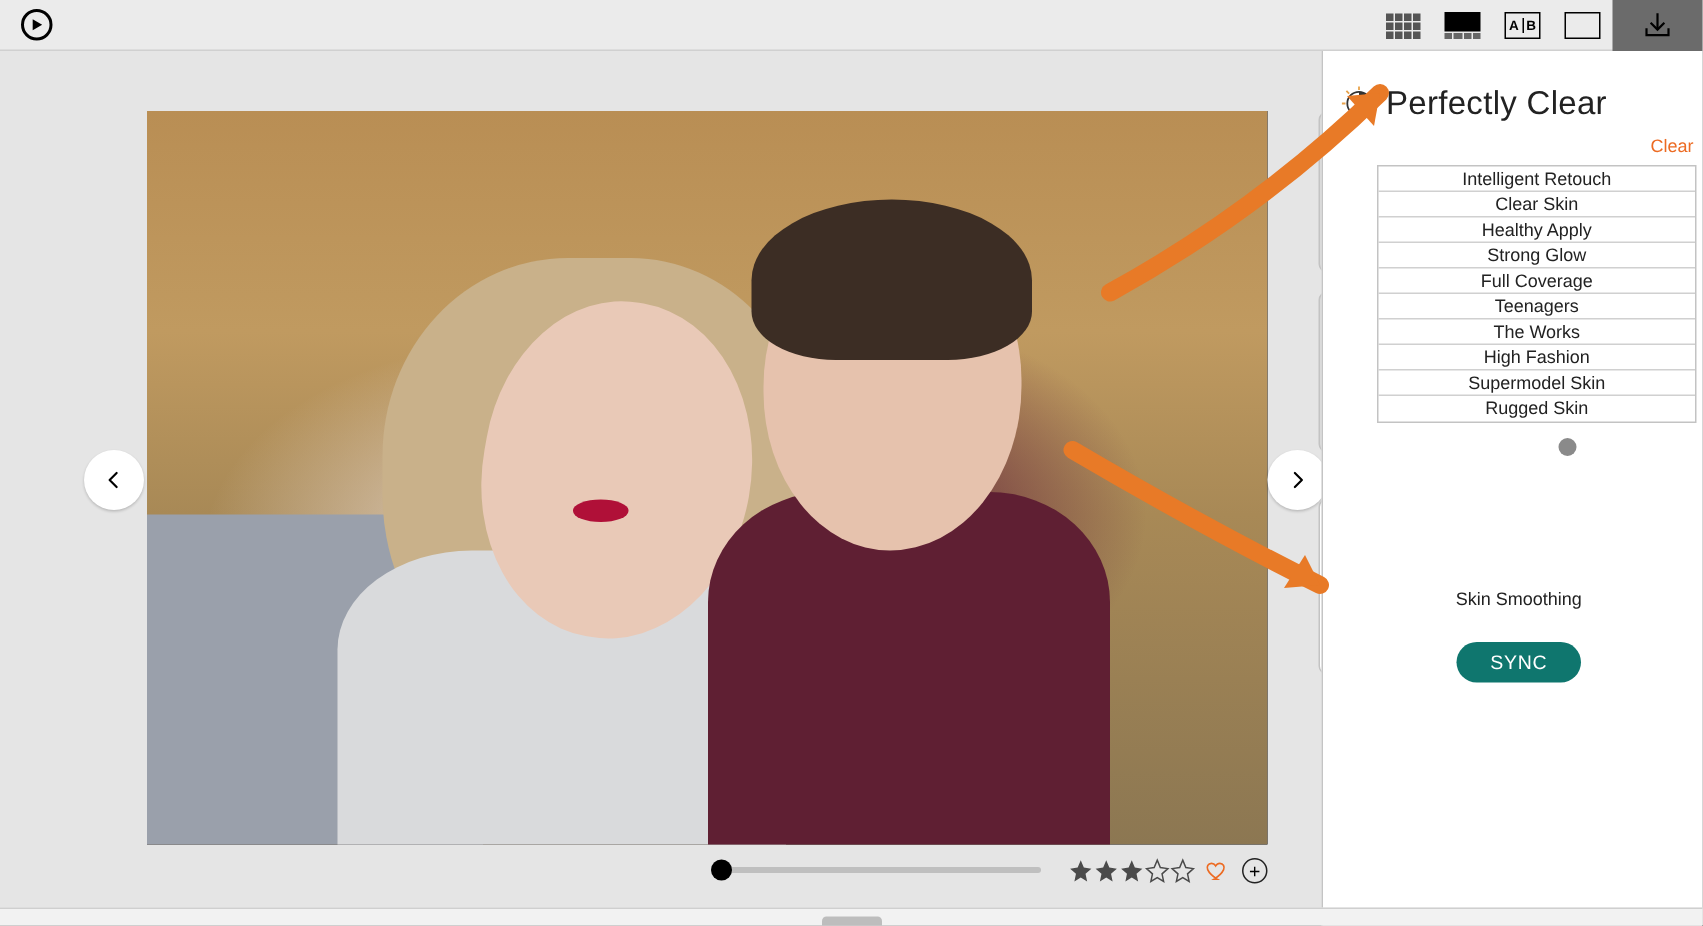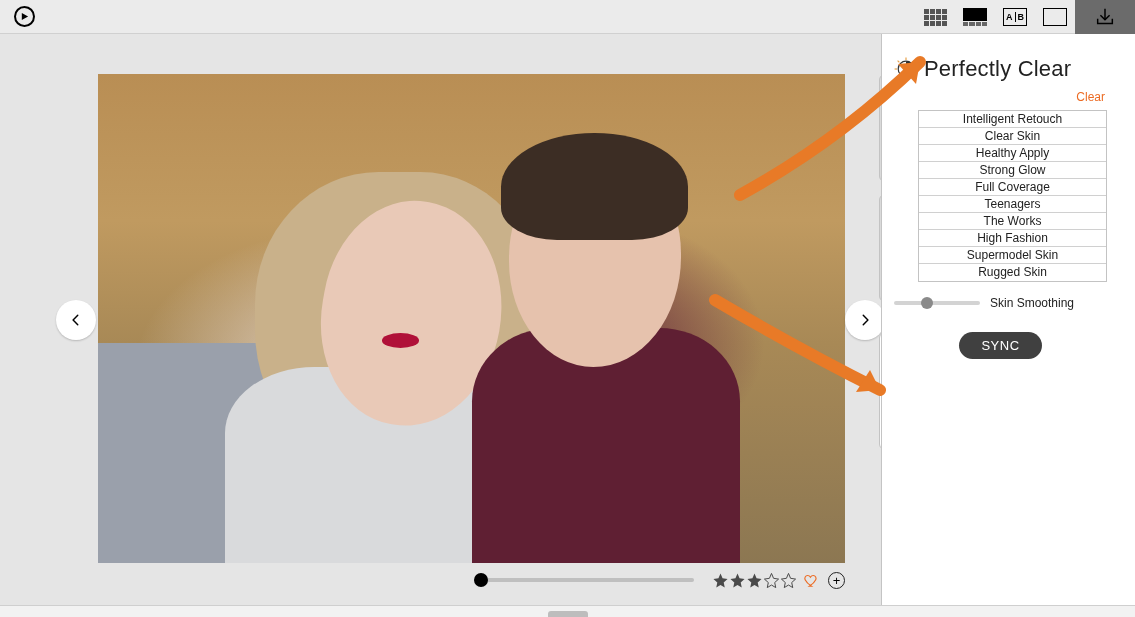--- a/index.html
+++ b/index.html
@@ -62,42 +62,42 @@
   .rail { position:absolute; top:34px; right:222px; bottom:12px; width:34px; pointer-events:none; }
   .vtab { position:absolute; right:0; width:34px; background:#dadada; border:1px solid #c3c3c3; border-radius:6px 0 0 6px; display:flex; flex-direction:column; align-items:center; justify-content:space-between; padding:10px 0; pointer-events:auto; cursor:pointer; }
   .vtab.active { background:#fff; }
   .vtab .lbl { writing-mode:vertical-rl; transform:rotate(180deg); font-size:9px; letter-spacing:0.6px; color:#555; }
   .vtab .chev { font-size:13px; color:#333; }
   .vtab.t1 { top:40px; height:108px; }
   .vtab.t2 { top:160px; height:108px; }
   .vtab.t3 { top:298px; height:118px; }
 
   
-  .panel { position:absolute; top:34px; right:0; bottom:0; width:254px; background:#fff; border-left:1px solid #c4c4c4; padding:22px 28px 12px 12px; }
+  .panel { position:absolute; top:34px; right:0; bottom:0; width:254px; background:#fff; border-left:1px solid #c4c4c4; padding:22px 4px 12px 12px; }
   .brand { display:flex; align-items:center; gap:6px; margin-bottom:8px; }
   .brand svg { width:24px; height:24px; }
   .brand .title { font-size:22px; color:#222; font-weight:400; letter-spacing:0.2px; white-space:nowrap; }
   .clear-link { text-align:right; color:#ec6b23; font-size:12px; margin:2px 2px 6px 0; cursor:pointer; }
 
   .presets { border:1px solid #c3c3c3;margin-left:24px; }
   .preset-row { height:17px; line-height:17px; text-align:center; font-size:12px; color:#222; border-bottom:1px solid #d0d0d0; cursor:pointer; white-space:nowrap; overflow:hidden; }
   .preset-row:last-child { border-bottom:none; }
 
-  .slider-row { display:flex; align-items:center; gap:10px; margin-top:14px; }
+  .slider-row { display:flex; align-items:center; gap:10px; margin-top:14px;flex-direction:column; }
   .slider { position:relative; flex:0 0 86px; height:4px; background:#d3d3d3; border-radius:2px; }
   .slider .knob { position:absolute; top:-4px; width:12px; height:12px; background:#8a8a8a; border-radius:50%; }
   .slider-label { font-size:12px; color:#222; white-space:nowrap; }
 
   .toggle-row { display:flex; align-items:center; gap:10px; margin-top:22px; }
   .toggle { position:relative; width:38px; height:16px; border:1px solid #9a9a9a; border-radius:2px; background:#fff; cursor:pointer; }
   .toggle .off { position:absolute; left:0; top:0; width:18px; height:100%; background:#8a8a8a; color:#fff; font-size:7px; display:flex; align-items:center; justify-content:center; letter-spacing:0.4px; }
   .toggle-label { font-size:12px; color:#222; white-space:nowrap; }
 
   .sync-row { display:flex; justify-content:center; margin-top:22px; }
-  .sync-btn { background:#404040; color:#fff; border:none; border-radius:14px; font-size:13px; padding:6px 22px; cursor:pointer; letter-spacing:0.5px; }
+  .sync-btn { background:#0f766e; color:#fff; border:none; border-radius:14px; font-size:13px; padding:6px 22px; cursor:pointer; letter-spacing:0.5px; }
 
   
   .arrow { position:absolute; overflow:visible; pointer-events:none; }
   .arrow path { stroke:#e87a27; stroke-width:12; fill:none; stroke-linecap:round; }
   .arrow polygon { fill:#e87a27; }
 
   .bottom-bar { position:absolute; left:0; right:0; bottom:0; height:12px; background:#f2f2f2; border-top:1px solid #cfcfcf; }
   .bottom-bar .nub { position:absolute; left:50%; bottom:0; width:40px; height:6px; margin-left:-20px; background:#bdbdbd; border-radius:3px 3px 0 0; }
 </style>
 </head>

